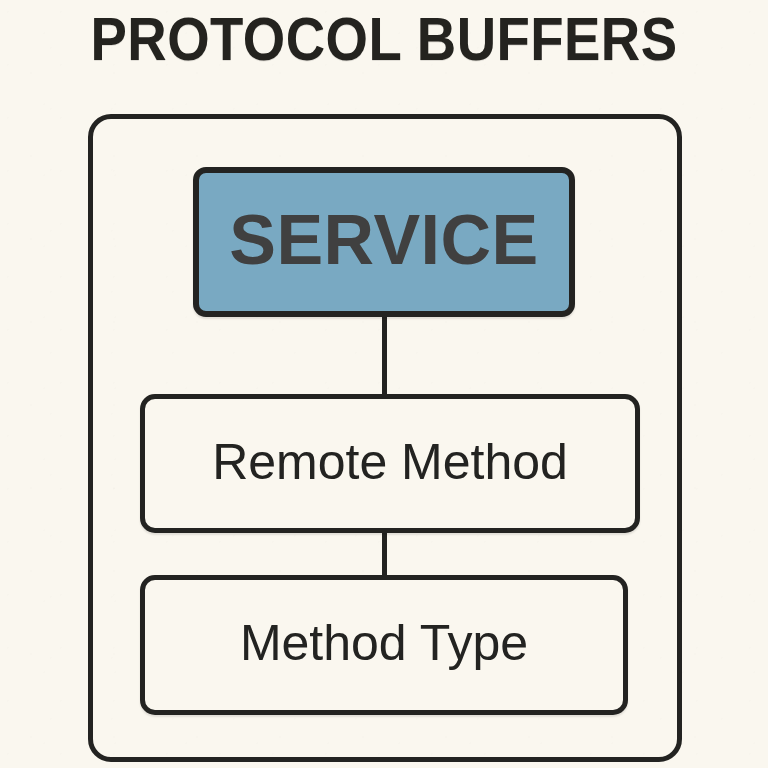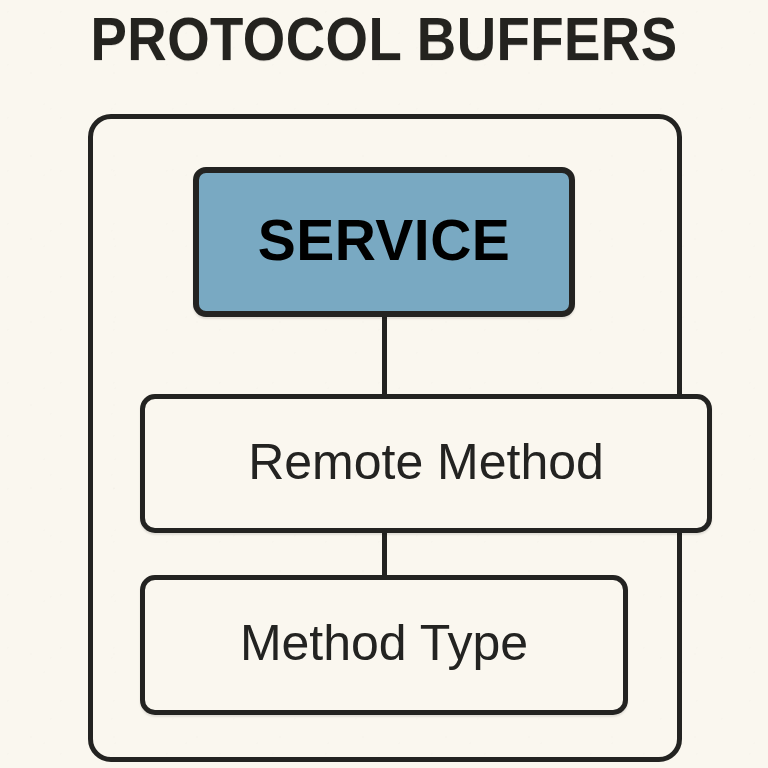--- a/index.html
+++ b/index.html
@@ -85,34 +85,34 @@
   #service-box {
     left: 193px;
     top: 167px;
     width: 382px;
     height: 150px;
     border-radius: 13px;
     border-width: 6px;
     background: #79a9c2;
   }
   #service-label {
-    color: #000000;
+    color: #404040;
     font-family: "Liberation Sans", sans-serif;
     font-weight: bold;
-    font-size: 57px;
+    font-size: 70px;
     letter-spacing: 0.5px;
     line-height: 1;
     white-space: nowrap;
     padding-bottom: 4px;
   }
 
   #remote-method-box {
     left: 140px;
     top: 394px;
-    width: 572px;
+    width: 500px;
     height: 139px;
     border-radius: 15px;
     background: #faf7ef;
   }
   #message-type-box {
     left: 140px;
     top: 575px;
     width: 488px;
     height: 140px;
     border-radius: 15px;

